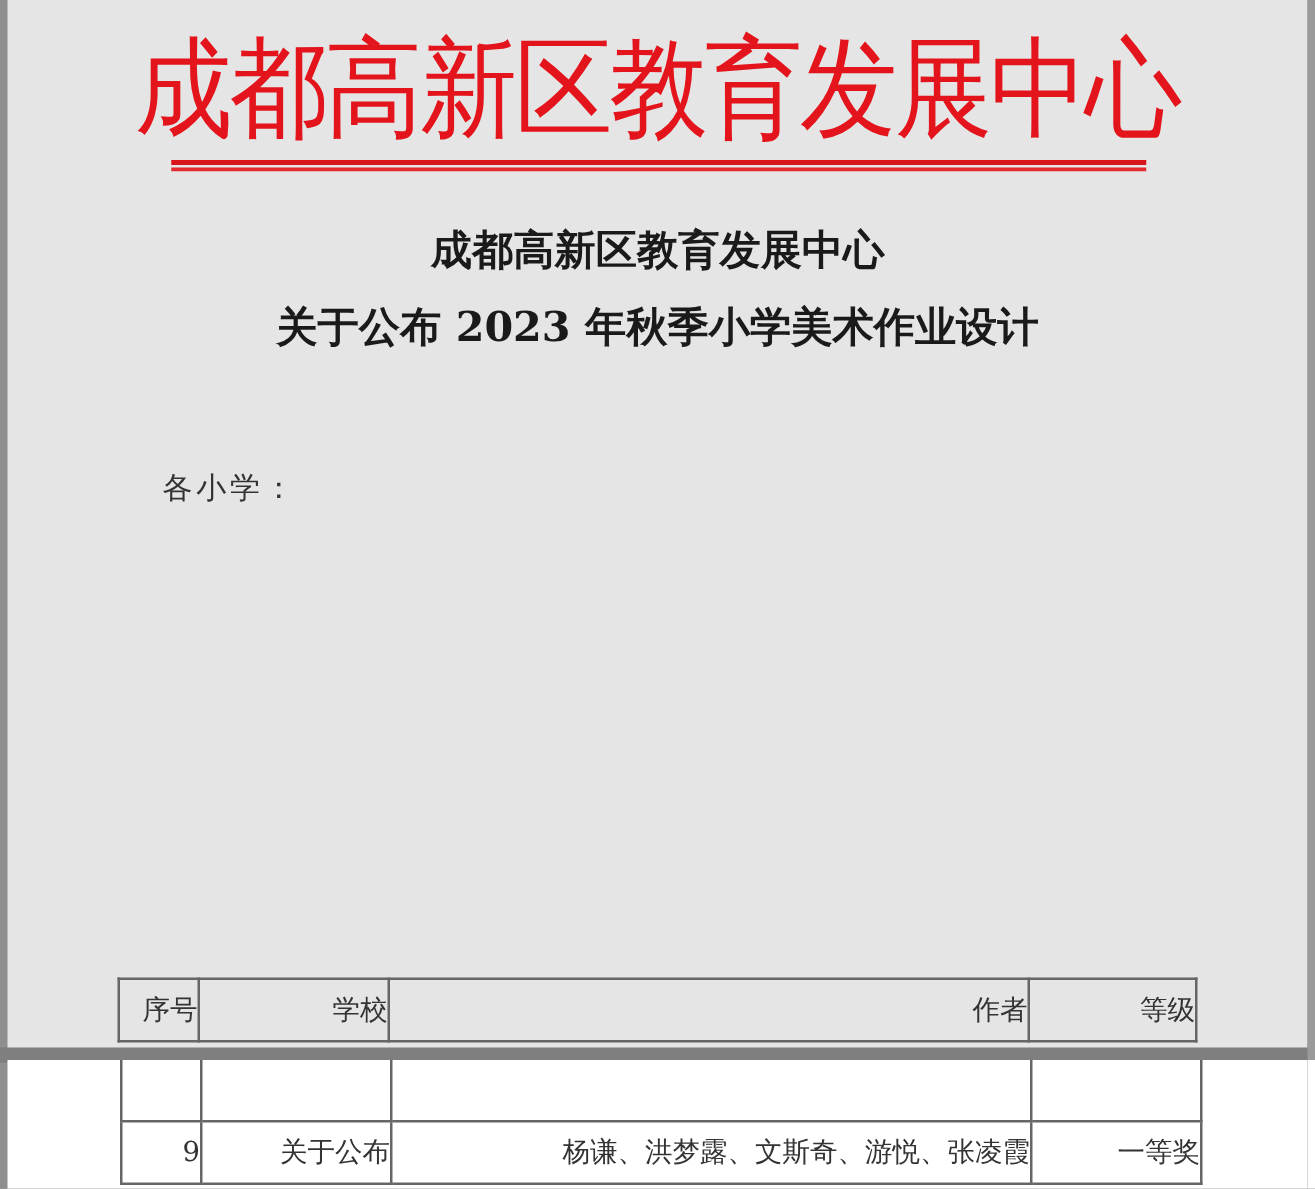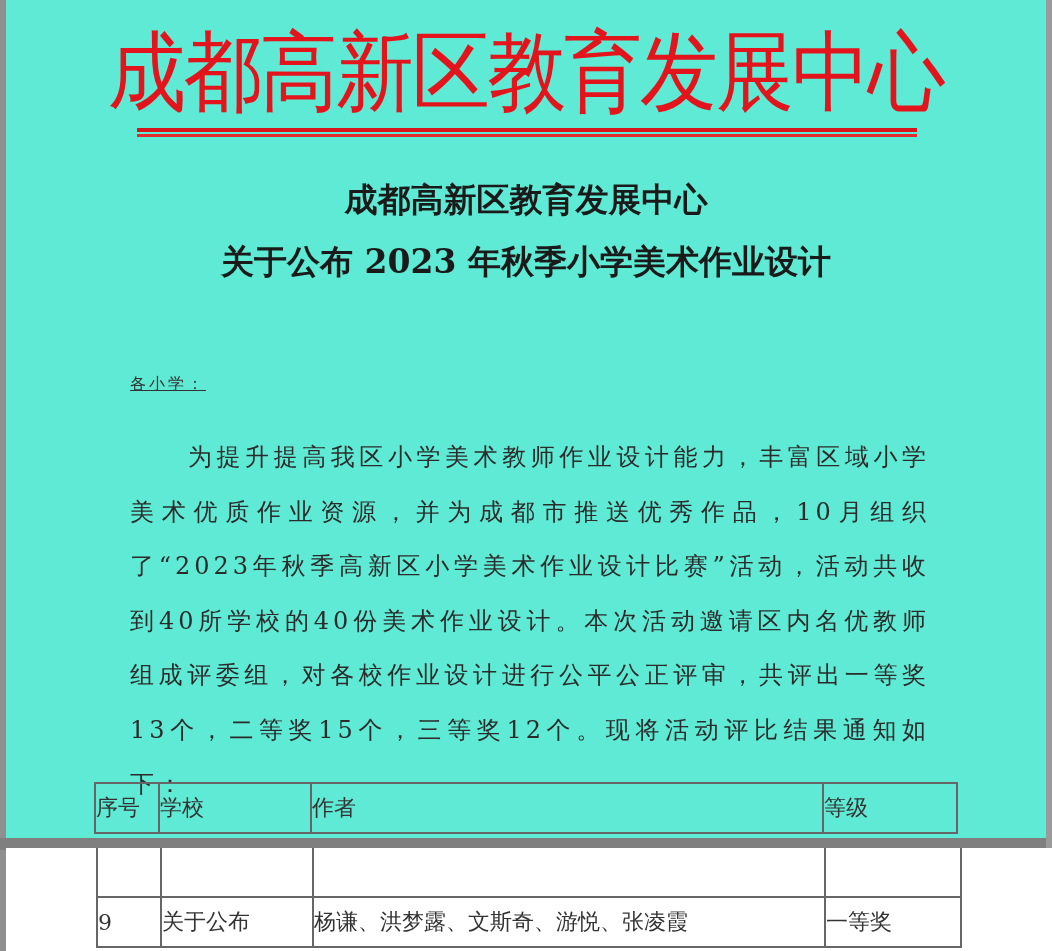--- a/index.html
+++ b/index.html
@@ -1,59 +1,58 @@
 <!DOCTYPE html>
 <html><head>
 <meta charset="utf-8">
 <style>
   html, body { margin:0; padding:0; }
   body { width:1052px; height:951px; background:#8a8a8a; position:relative; overflow:hidden;
          font-family:"DejaVu Serif", "Liberation Serif", serif; }
-  .page1 { position:absolute; left:6px; top:0; width:1040px; height:840px; background:#5eead4; }
+  .page1 { position:absolute; left:6px; top:0; width:1040px; height:840px; background:#e5e5e5; }
   .page2 { position:absolute; left:6px; top:848px; width:1040px; height:103px; background:#fff; }
   .gap { position:absolute; left:0; top:838px; width:1052px; height:12px; background:#7f7f7f; }
   .leftborder { position:absolute; left:0; top:0; width:6px; height:951px; background:#8f8f8f; }
   .rightborder { position:absolute; right:0; top:0; width:6px; height:951px; background:#9a9a9a; }
   .rightborder2 { position:absolute; right:0; top:848px; width:6px; height:103px; background:#fff; }
 
   .masthead { position:absolute; left:0; width:1040px; top:18px; text-align:center;
     color:#e3141b; font-family:"DejaVu Sans", "Liberation Sans", sans-serif;
     font-size:78px; letter-spacing:-2px; line-height:96px; transform:scaleY(1.12); transform-origin:top; }
   .redline { position:absolute; left:131px; top:128px; width:780px; height:4px; background:#d9151c; }
   .redline2 { position:absolute; left:131px; top:134px; width:780px; height:3px; background:#e52a2f; }
 
   .title { position:absolute; left:0; width:1040px; text-align:center; font-weight:bold;
     font-size:33px; color:#1a1a1a; line-height:40px; }
   .t1 { top:180px; }
   .t2 { top:242px; }
   .t3 { top:304px; }
 
-  .salut { position:absolute; left:124px; top:374px; font-size:16px; color:#333; letter-spacing:3px;text-decoration:underline; }
+  .salut { position:absolute; left:124px; top:374px; font-size:24px; color:#333; letter-spacing:3px; }
   .para { position:absolute; left:124px; top:430px; width:800px; font-size:24px; color:#2b2b2b;
     line-height:54.5px; letter-spacing:4px; text-align:justify; text-indent:58px; }
 
   table { border-collapse:collapse; position:absolute; font-size:22px; color:#333; }
-  td { border:2px solid #666; text-align:left; height:48px; padding:0; }
+  td { border:2px solid #666; text-align:right; height:48px; padding:0; }
   .th1 { left:88px; top:782px; width:864px; }
   .tb2 { left:90px; top:870px; width:866px; }
 </style>
 </head>
 <body>
 
 <div class="leftborder"></div>
 <div class="page1">
   <div class="masthead">成都高新区教育发展中心</div>
   <div class="redline"></div>
   <div class="redline2"></div>
 
   <div class="title t1">成都高新区教育发展中心</div>
   <div class="title t2">关于公布 2023 年秋季小学美术作业设计</div>
 
   <div class="salut">各小学：</div>
-  <div class="para">为提升提高我区小学美术教师作业设计能力，丰富区域小学美术优质作业资源，并为成都市推送优秀作品，10月组织了“2023年秋季高新区小学美术作业设计比赛”活动，活动共收到40所学校的40份美术作业设计。本次活动邀请区内名优教师组成评委组，对各校作业设计进行公平公正评审，共评出一等奖13个，二等奖15个，三等奖12个。现将活动评比结果通知如下：</div>
 
   <table class="th1">
     <tbody>
         <tr>
       <td style="width:62px">序号</td>
       <td style="width:150px">学校</td>
       <td style="width:510px">作者</td>
       <td>等级</td>
     </tr>
   </tbody>

